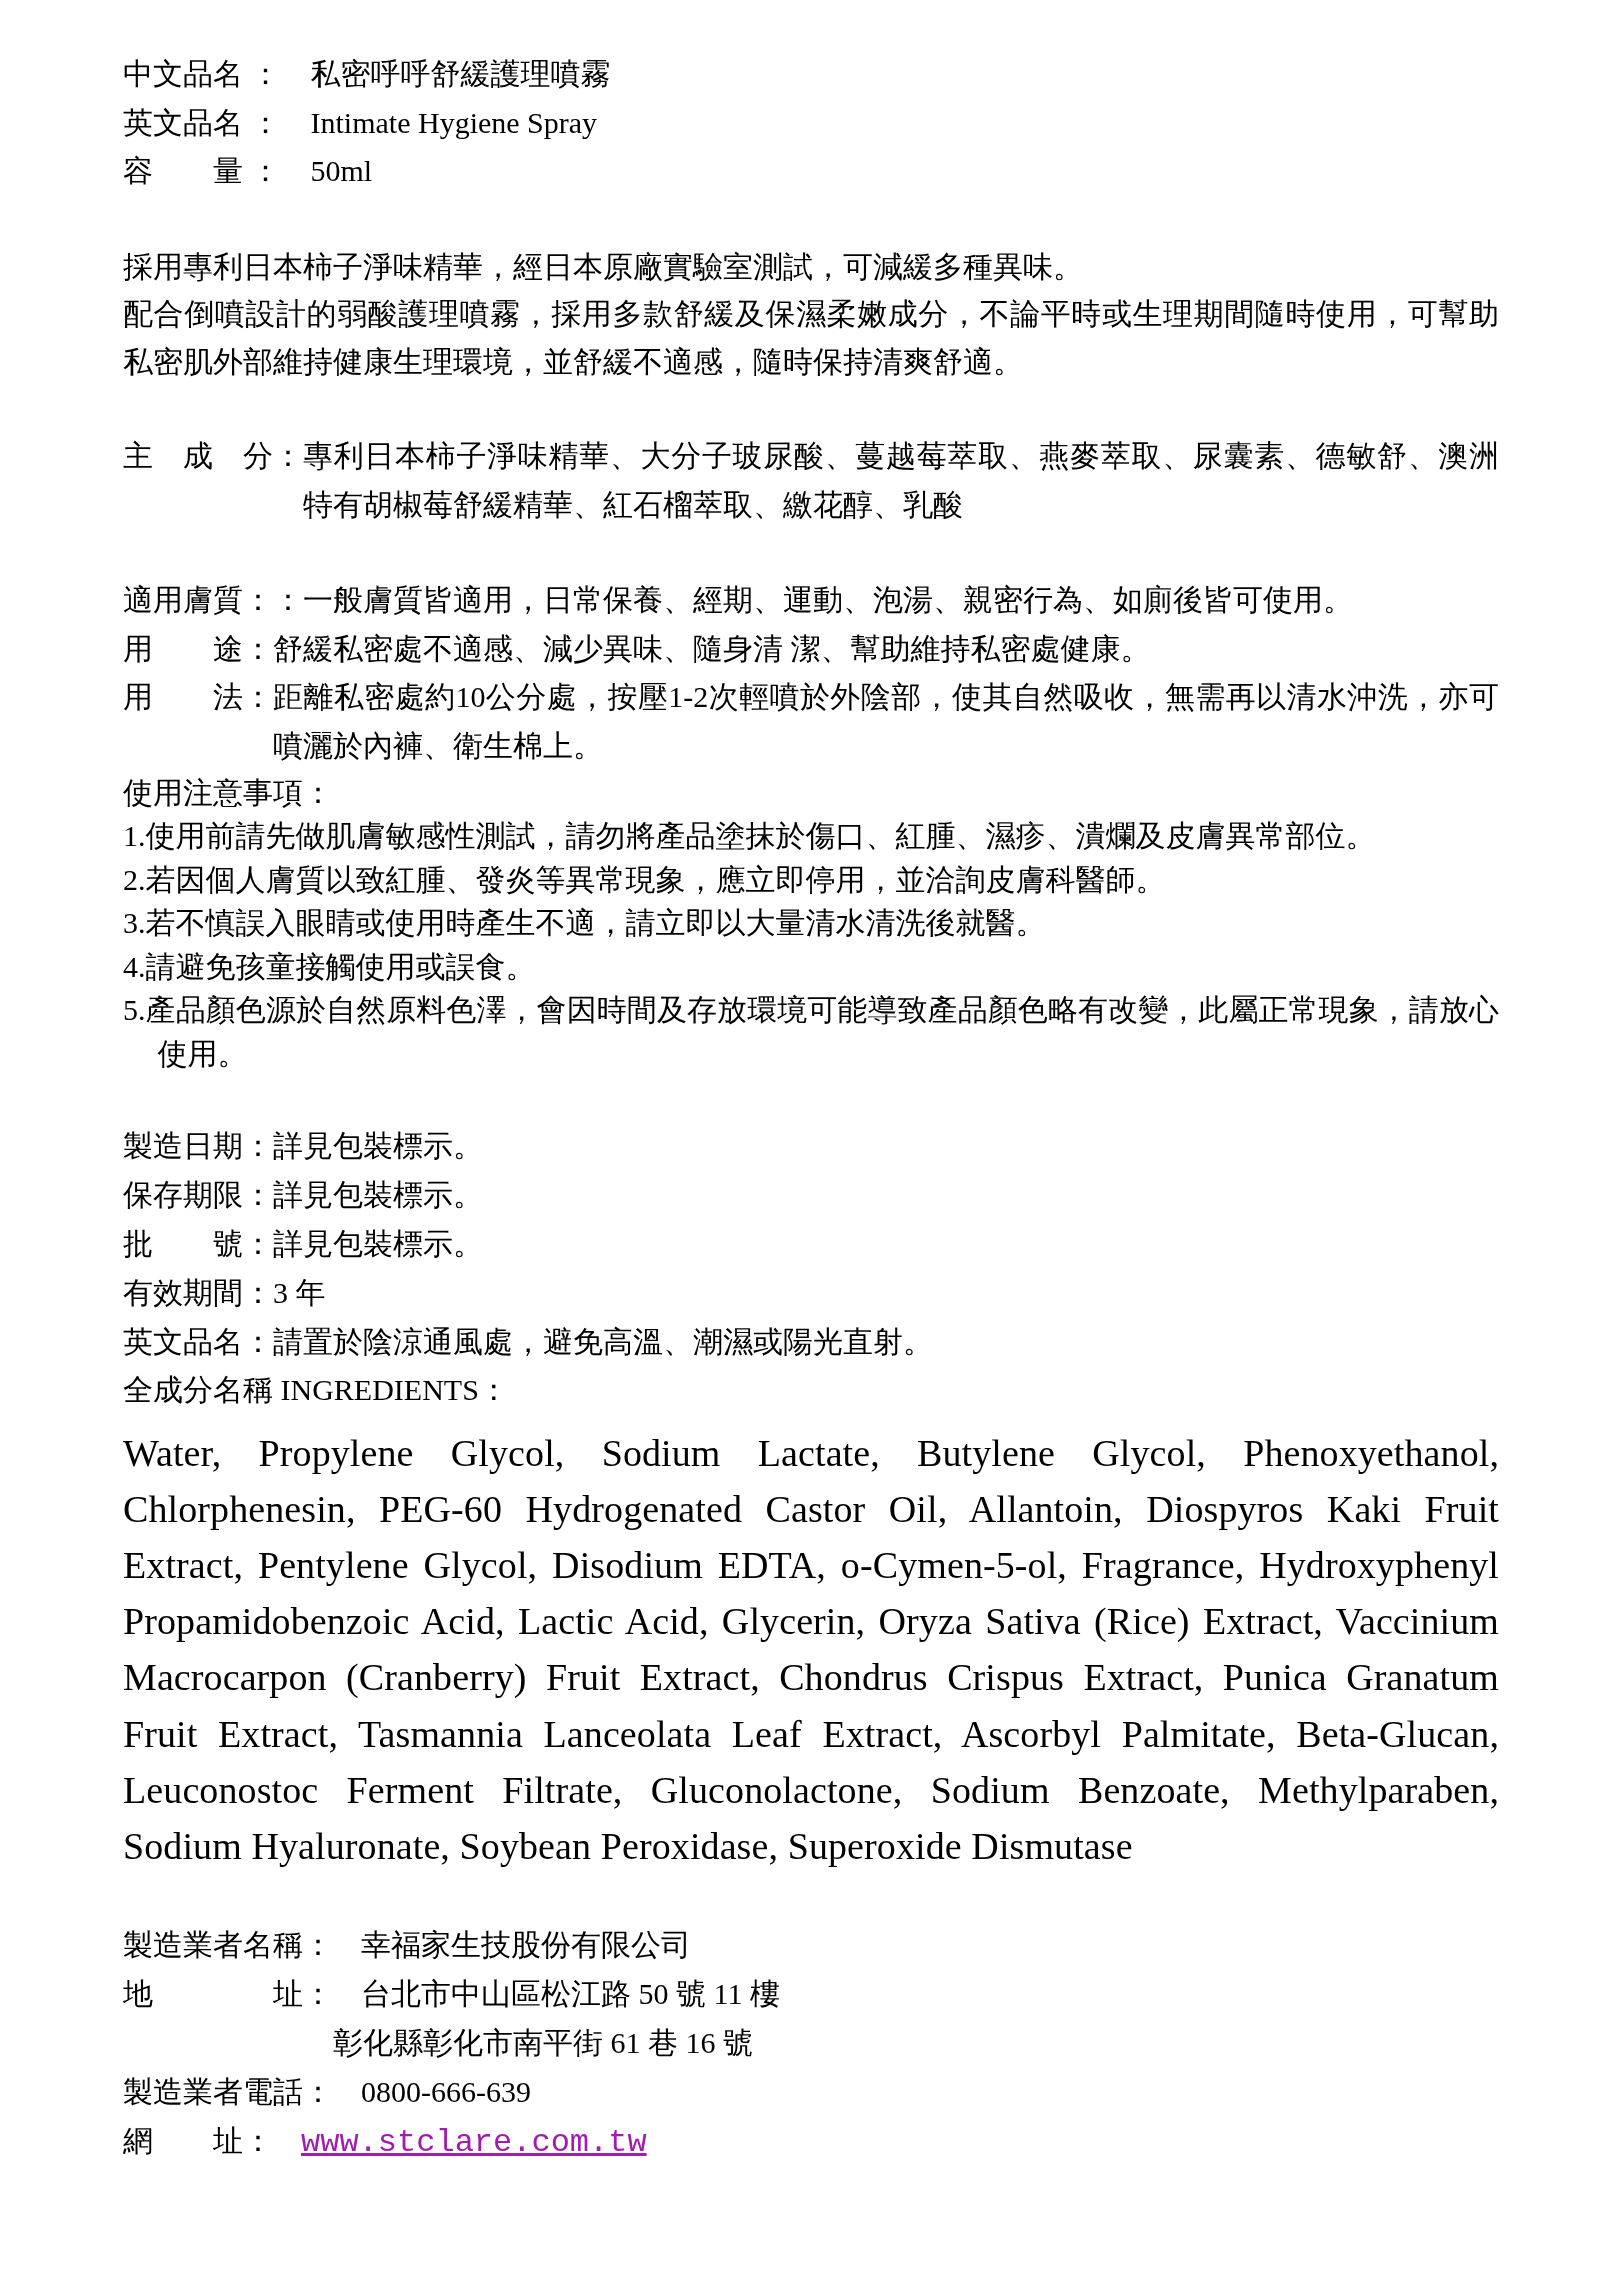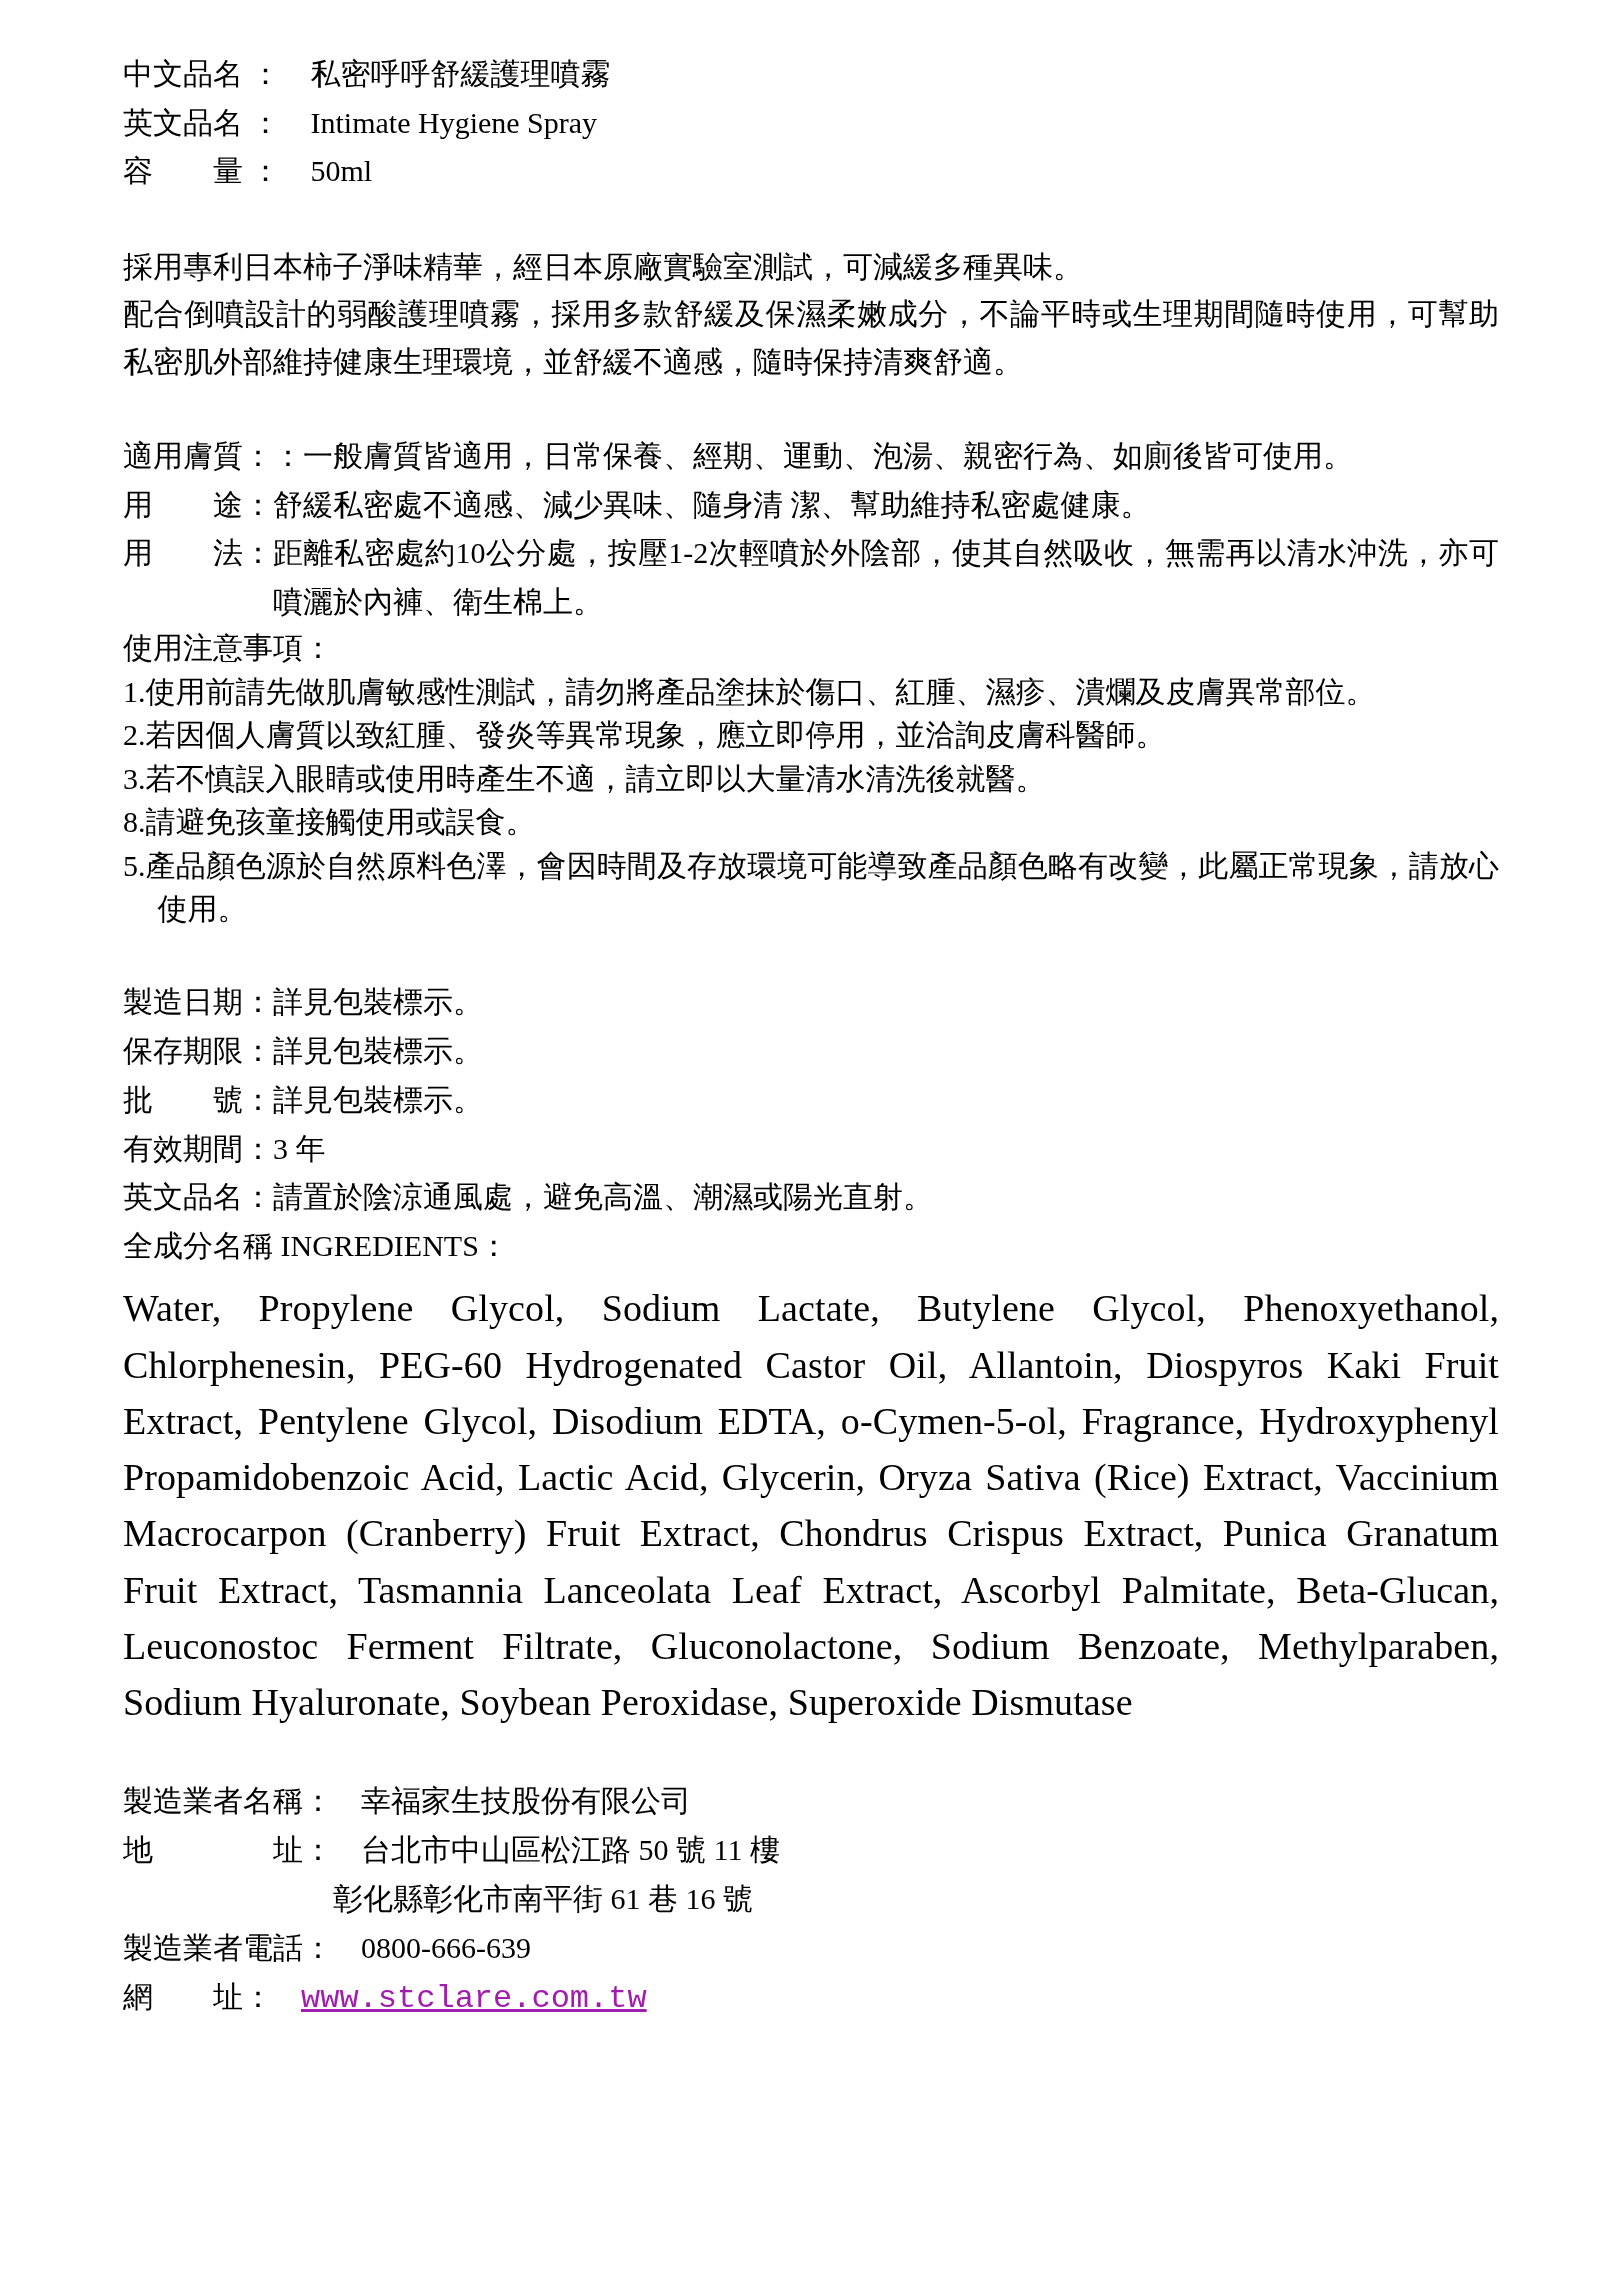--- a/index.html
+++ b/index.html
@@ -63,41 +63,45 @@
       <span class="lbl">容　　量 ：　</span>
       <span class="val">50ml</span>
     </div>
   </div>
 
   <div class="intro sec">
     <p>採用專利日本柿子淨味精華，經日本原廠實驗室測試，可減緩多種異味。</p>
     <p>配合倒噴設計的弱酸護理噴霧，採用多款舒緩及保濕柔嫩成分，不論平時或生理期間隨時使用，可幫助私密肌外部維持健康生理環境，並舒緩不適感，隨時保持清爽舒適。</p>
   </div>
 
+  <div class="row sec">
+    <span class="lbl">主　成　分：</span>
+    <span class="val just">專利日本柿子淨味精華、大分子玻尿酸、蔓越莓萃取、燕麥萃取、尿囊素、德敏舒、澳洲特有胡椒莓舒緩精華、紅石榴萃取、繳花醇、乳酸</span>
+  </div>
 
   <div class="sec">
     <div class="row">
       <span class="lbl">適用膚質：</span>
       <span class="val">：一般膚質皆適用，日常保養、經期、運動、泡湯、親密行為、如廁後皆可使用。</span>
     </div>
     <div class="row">
       <span class="lbl">用　　途：</span>
       <span class="val">舒緩私密處不適感、減少異味、隨身清 潔、幫助維持私密處健康。</span>
     </div>
     <div class="row">
       <span class="lbl">用　　法：</span>
       <span class="val just">距離私密處約10公分處，按壓1-2次輕噴於外陰部，使其自然吸收，無需再以清水沖洗，亦可噴灑於內褲、衛生棉上。</span>
     </div>
 
     <div class="prec">
       <p class="prec-heading">使用注意事項：</p>
       <p>1.使用前請先做肌膚敏感性測試，請勿將產品塗抹於傷口、紅腫、濕疹、潰爛及皮膚異常部位。</p>
       <p>2.若因個人膚質以致紅腫、發炎等異常現象，應立即停用，並洽詢皮膚科醫師。</p>
       <p>3.若不慎誤入眼睛或使用時產生不適，請立即以大量清水清洗後就醫。</p>
-      <p>8.請避免孩童接觸使用或誤食。</p>
+      <p>4.請避免孩童接觸使用或誤食。</p>
       <p class="hang5">5.產品顏色源於自然原料色澤，會因時間及存放環境可能導致產品顏色略有改變，此屬正常現象，請放心使用。</p>
     </div>
   </div>
 
   <div class="storage sec">
     <div class="row">
       <span class="lbl">製造日期：</span>
       <span class="val">詳見包裝標示。</span>
     </div>
     <div class="row">

